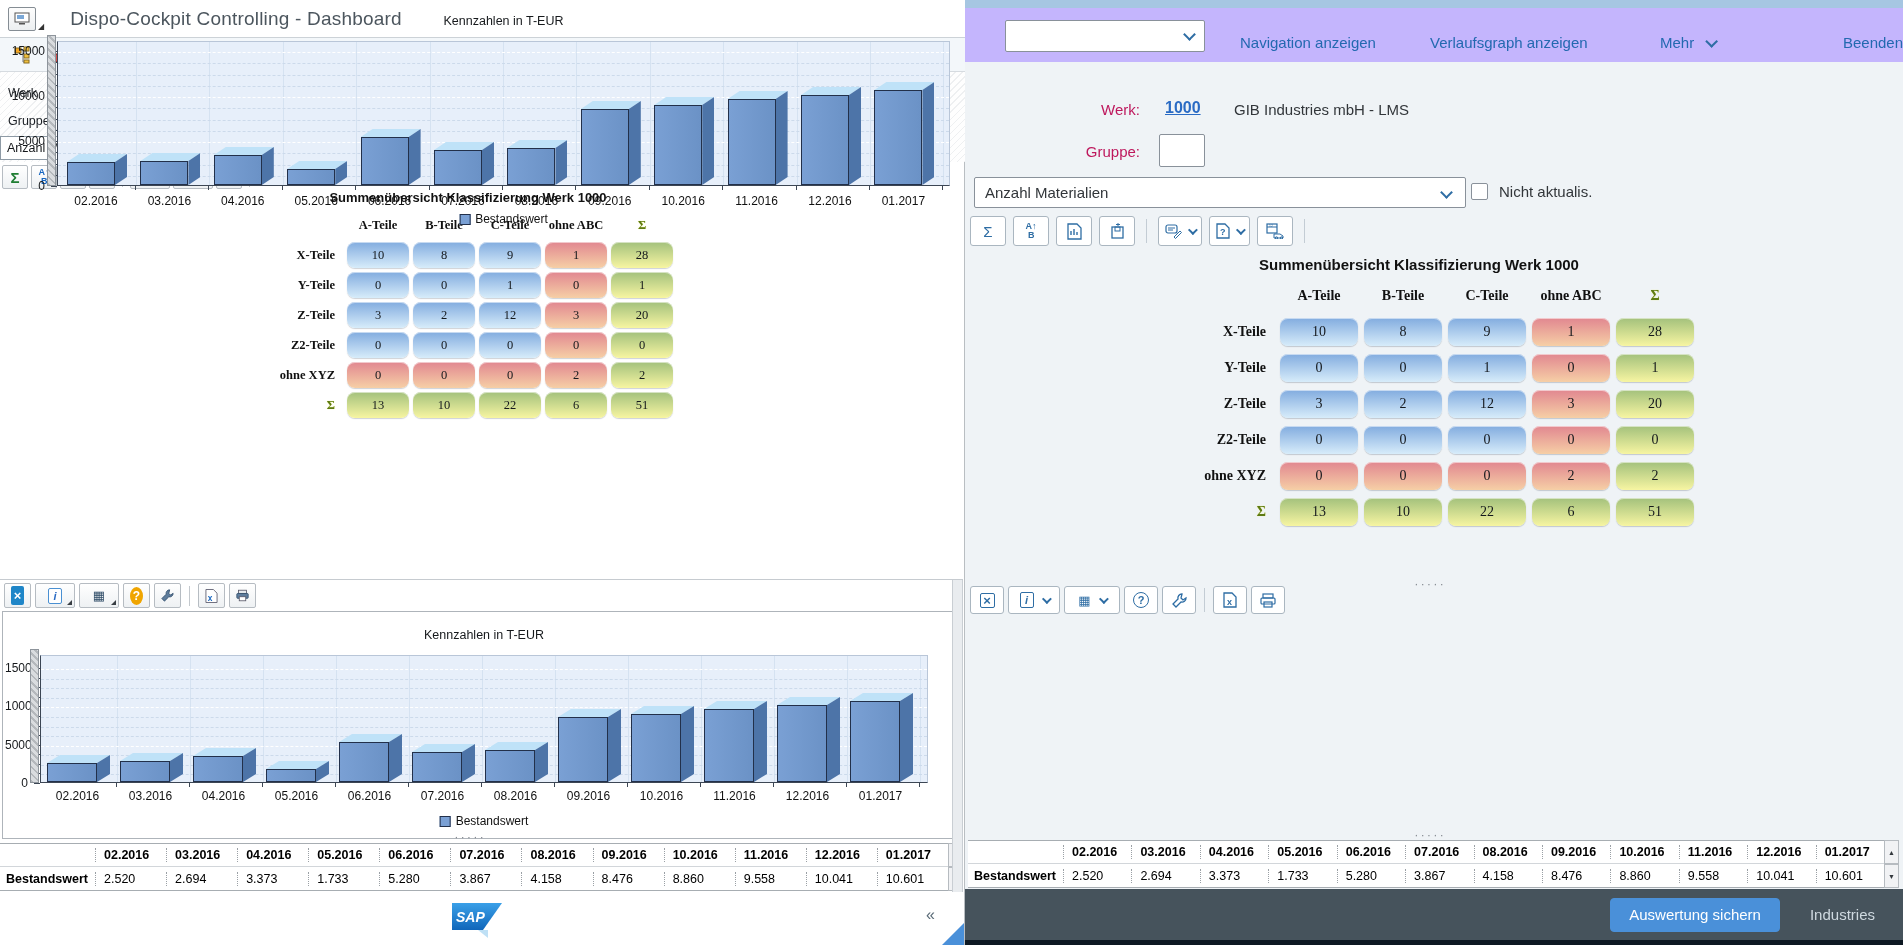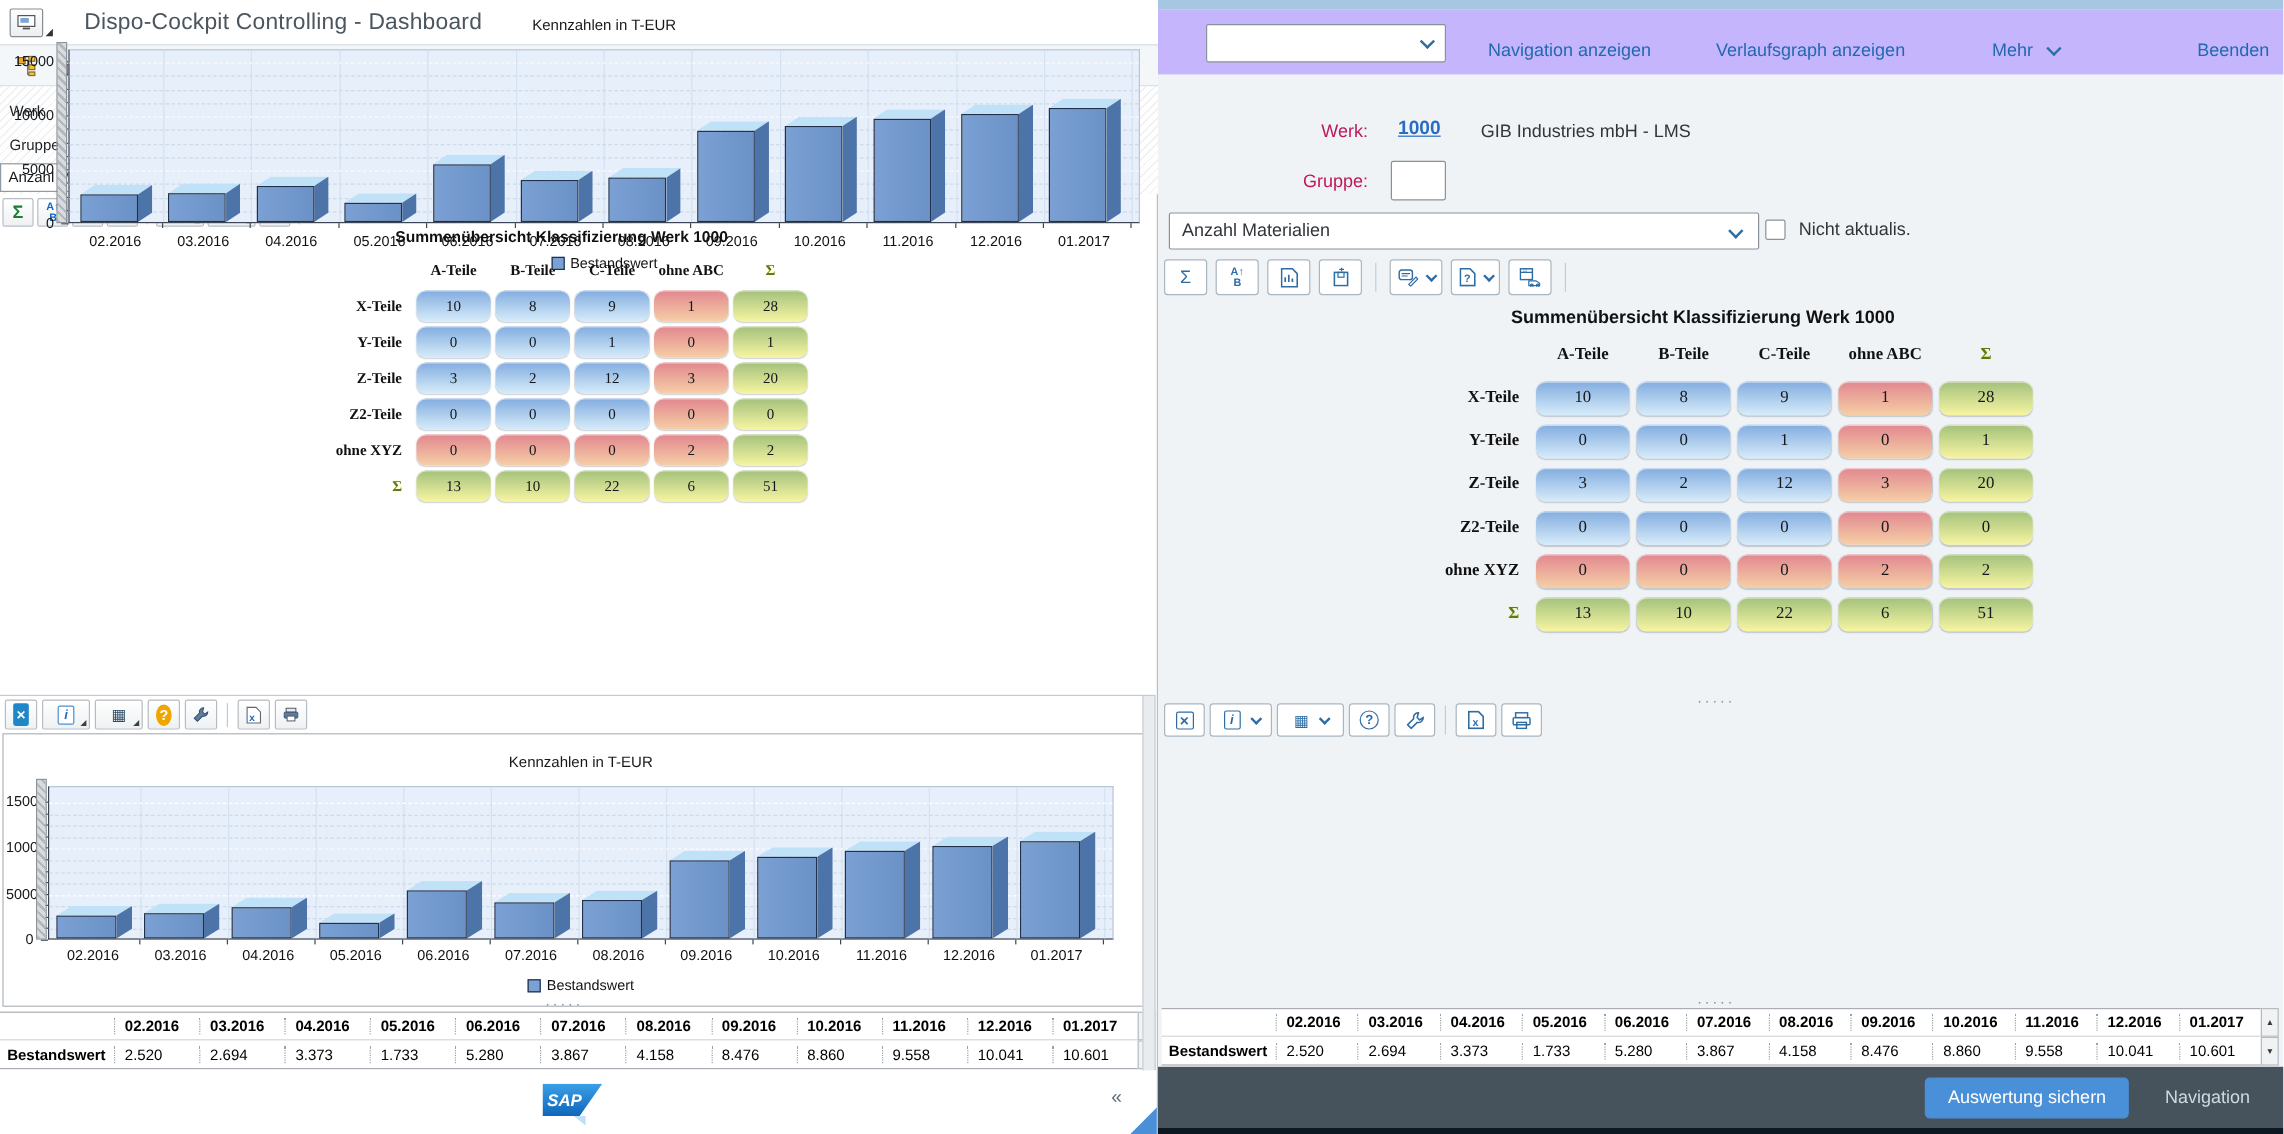--- a/index.html
+++ b/index.html
@@ -561,21 +561,21 @@
       <div class="combobox" data-interactable="true">
         <span class="fval" style="left:8px;top:6px;" data-interactable="false"></span>
         <span class="f-chev" style="right:10px;top:9px;" data-interactable="false"></span>
       </div>
       <a class="f-link" style="left:275px;top:26px;" data-interactable="true">Navigation anzeigen</a>
       <a class="f-link" style="left:465px;top:26px;" data-interactable="true">Verlaufsgraph anzeigen</a>
       <a class="f-link" style="left:695px;top:26px;" data-interactable="true">
         <span data-interactable="false">Mehr</span>
         <span class="f-chev" style="position:static;display:inline-block;margin-left:7px;transform:rotate(45deg) translateY(-3px);" data-interactable="false"></span>
       </a>
-      <a class="f-link" style="right:12px;left:auto;top:26px;position:absolute;" data-interactable="true">Beenden</a>
+      <a class="f-link" style="right:0;left:auto;top:26px;position:absolute;" data-interactable="true">Beenden</a>
     </div>
 
     <span class="flab" style="left:60px;top:101px;width:115px;" data-interactable="false">Werk:</span>
     <a class="f-werk-val" style="left:200px;top:99px;" data-interactable="true">1000</a>
     <span class="fval" style="left:269px;top:101px;" data-interactable="false">GIB Industries mbH - LMS</span>
 
     <span class="flab" style="left:60px;top:143px;width:115px;" data-interactable="false">Gruppe:</span>
     <input class="f-input" style="left: 194px; top: 134px; width: 46px; height: 33px;" data-interactable="true" value="">
 
     <div class="f-ddl" data-interactable="true">
@@ -888,16 +888,16 @@
         <div class="bt-cell" data-interactable="false">10.601</div>
       </div>
     </div>
   <div class="vscroll" id="vs-right" data-interactable="false">
     <button class="vs-btn" data-interactable="true">▲</button>
     <button class="vs-btn" data-interactable="true">▼</button>
   </div>
 
   <div class="fio-footer" style="position:absolute;left:965px;top:889px;" data-interactable="false">
     <button class="btn-save" data-interactable="true">Auswertung sichern</button>
-    <button class="btn-cancel" data-interactable="true">Navigation</button>
+    <button class="btn-cancel" data-interactable="true">Industries</button>
   </div>
   <div class="black-strip" style="position:absolute;left:965px;top:940px;" data-interactable="false"></div>
 </div>
 
 </body></html>

